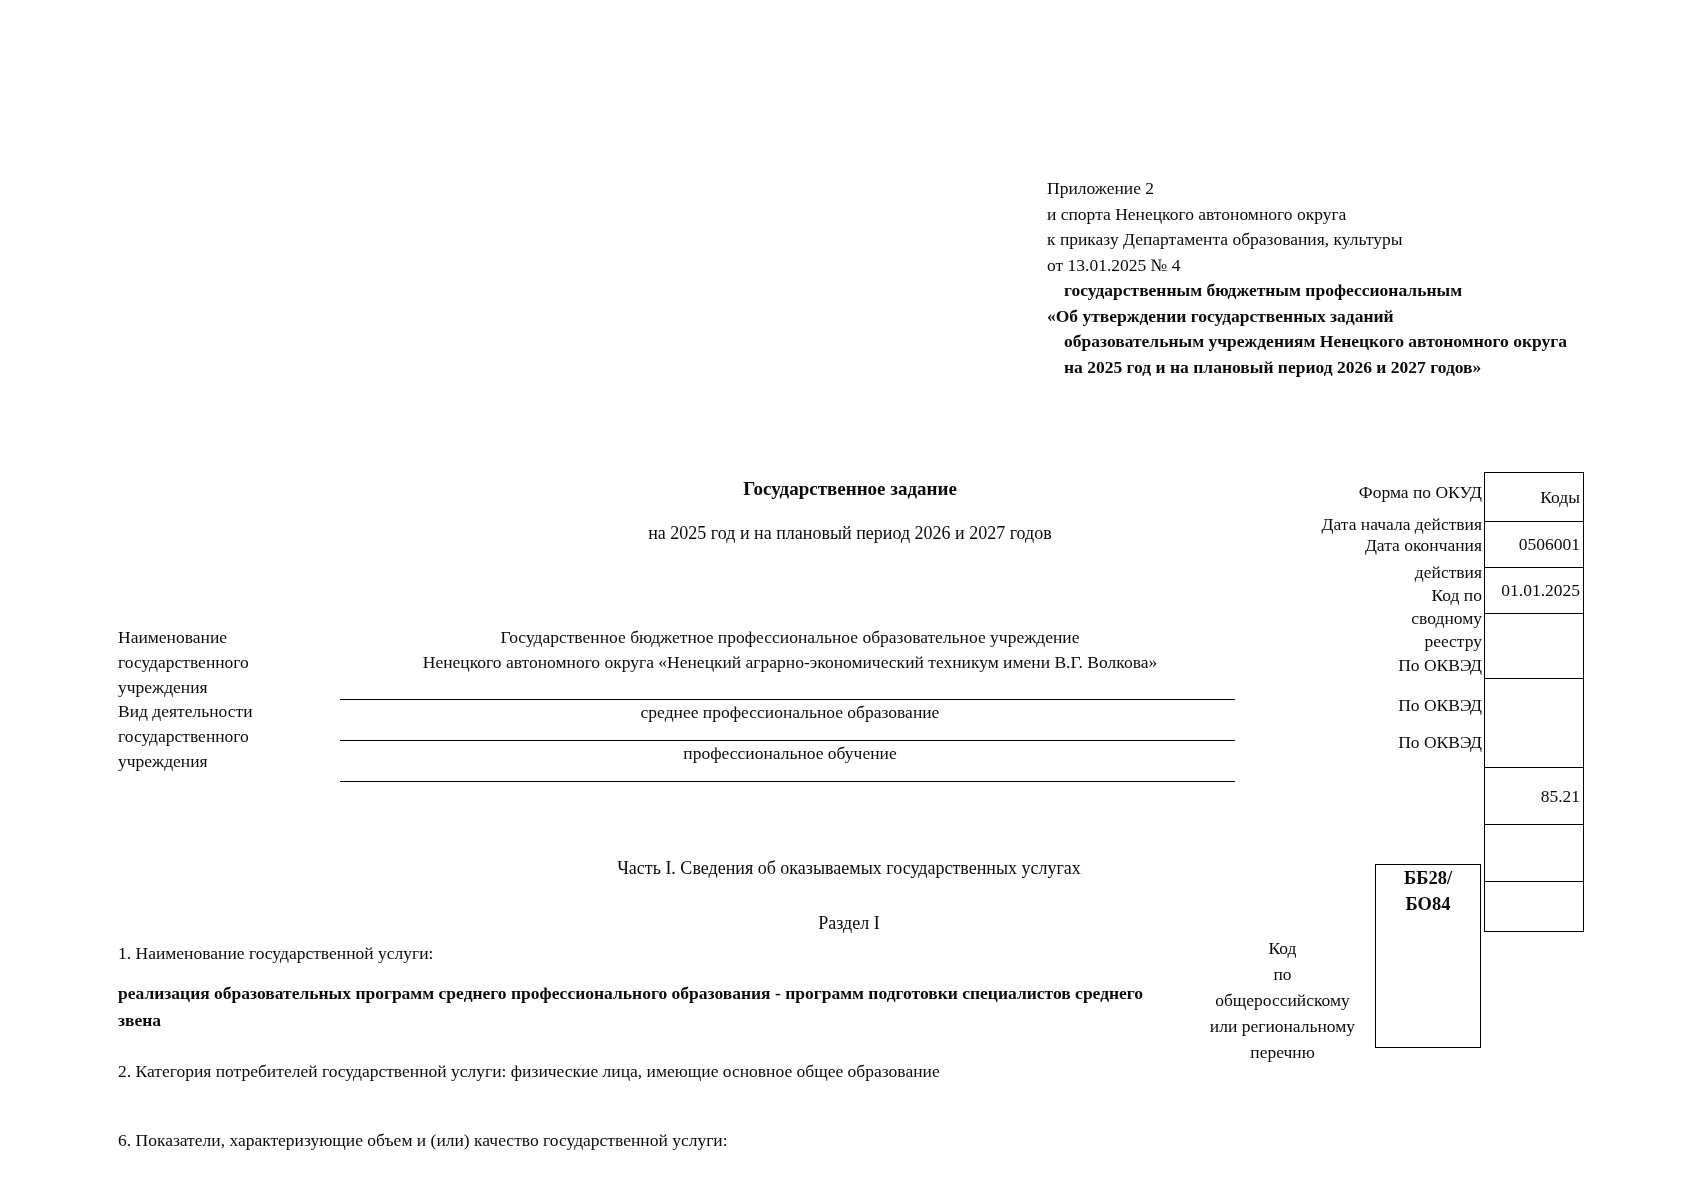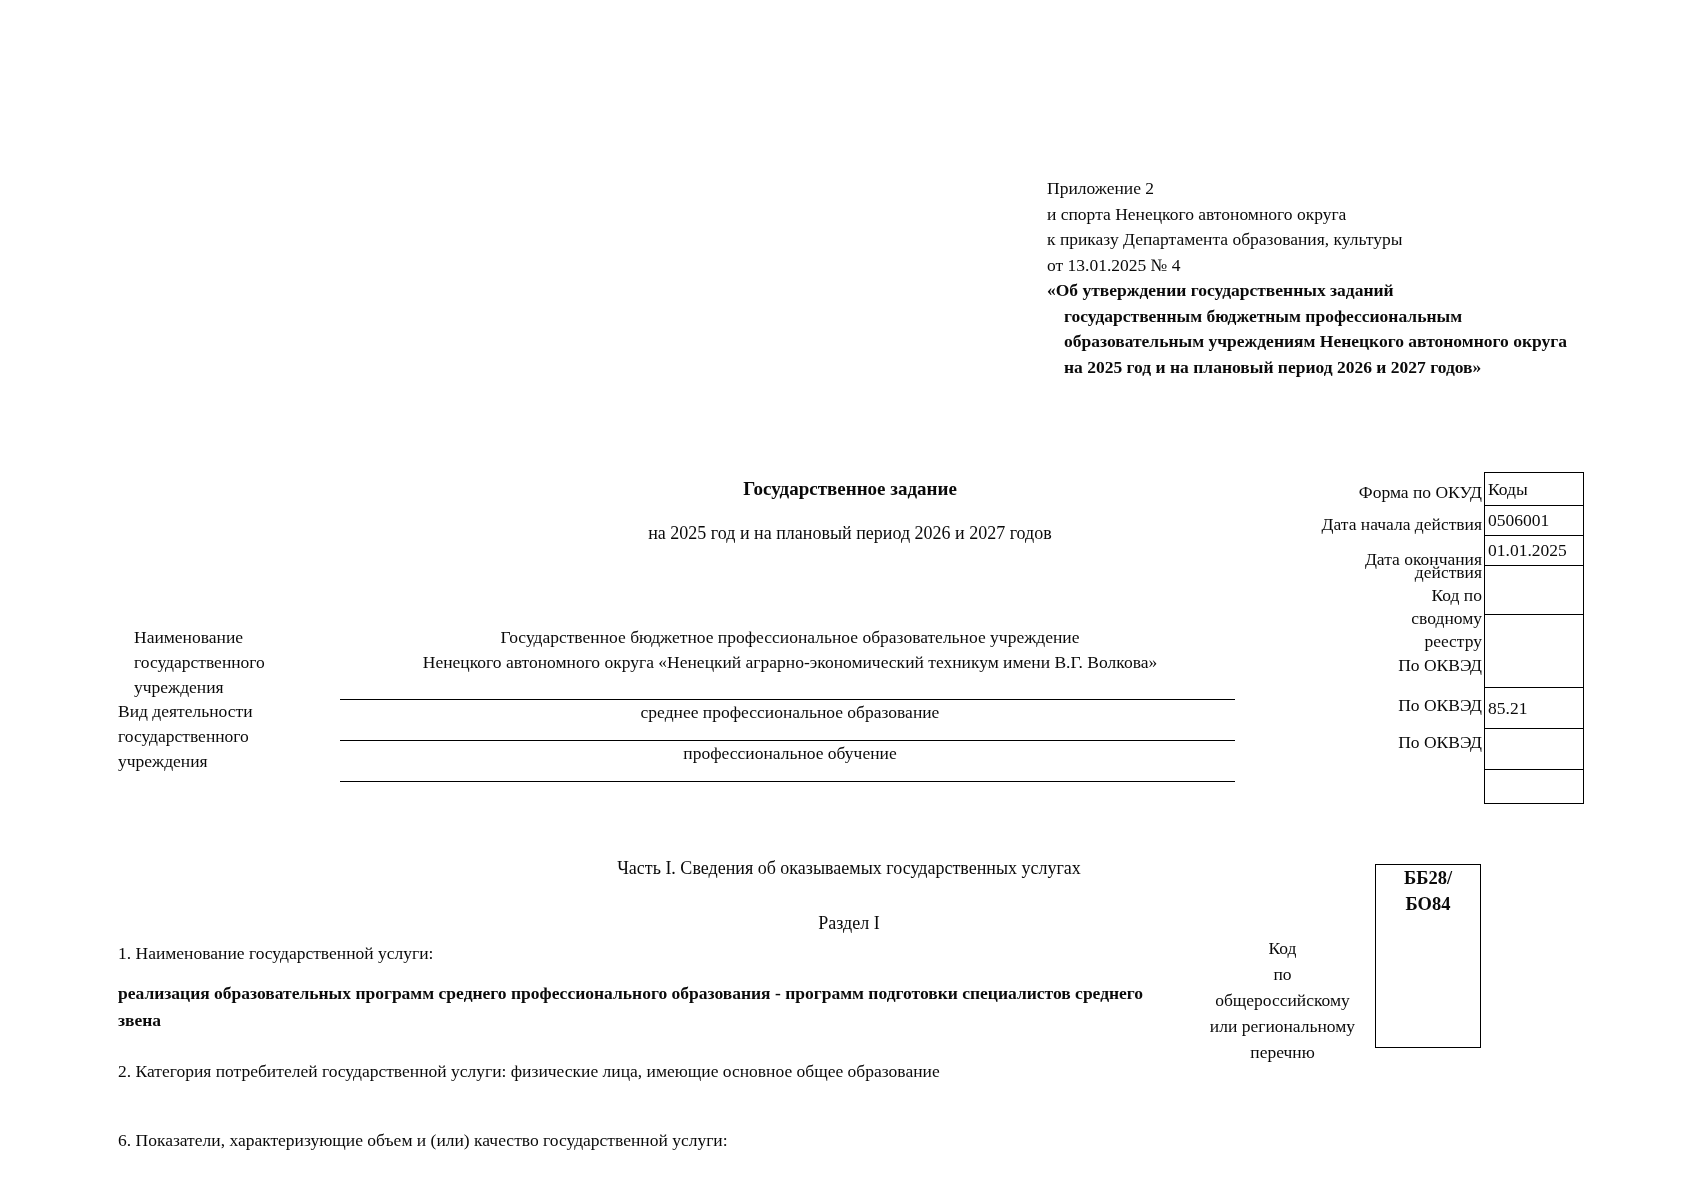--- a/index.html
+++ b/index.html
@@ -53,23 +53,23 @@
   
   .codes-table {
     position: absolute;
     left: 1484px;
     top: 472px;
     width: 100px;
     border-collapse: collapse;
   }
   .codes-table td {
     border: 1.6px solid #000;
-    text-align: left;
-    font-size: 17.5px;
-    padding: 2px 3px;
+    text-align: right;
+    font-size: 17.5px;
+    padding: 10px 3px;
     vertical-align: middle;
     line-height: 23px;
   }
 
   
   .code-label {
     position: absolute;
     right: 216px;
     text-align: right;
     font-size: 17.5px;
@@ -147,32 +147,32 @@
 </head>
 <body>
 
 <div class="page">
 
   <div class="appendix-block">
     <div class="ln">Приложение 2</div>
     <div class="ln">и спорта Ненецкого автономного округа</div>
     <div class="ln">к приказу Департамента образования, культуры</div>
     <div class="ln">от 13.01.2025 № 4</div>
+    <div class="ln bold indent">государственным бюджетным профессиональным</div>
     <div class="ln bold">«Об утверждении государственных заданий</div>
-    <div class="ln bold indent">государственным бюджетным профессиональным</div>
     <div class="ln bold indent">образовательным учреждениям Ненецкого автономного округа</div>
     <div class="ln bold indent">на 2025 год и на плановый период 2026 и 2027 годов»</div>
   </div>
 
   <div class="doc-title">Государственное задание</div>
   <div class="doc-subtitle">на 2025 год и на плановый период 2026 и 2027 годов</div>
 
   <div class="code-label" style="top:481px;">Форма по ОКУД</div>
   <div class="code-label" style="top:513px;">Дата начала действия</div>
-  <div class="code-label" style="top:548px;">Дата окончания</div>
+  <div class="code-label" style="top:534px;">Дата окончания</div>
   <div class="code-label" style="top:561px;">действия</div>
   <div class="code-label" style="top:584px;">Код по</div>
   <div class="code-label" style="top:607px;">сводному</div>
   <div class="code-label" style="top:630px;">реестру</div>
   <div class="code-label" style="top:654px;">По ОКВЭД</div>
   <div class="code-label" style="top:694px;">По ОКВЭД</div>
   <div class="code-label" style="top:731px;">По ОКВЭД</div>
 
   <table class="codes-table">
     <tbody>
@@ -196,21 +196,21 @@
     </tr>
     <tr>
       <td style="height:36px;"></td>
     </tr>
     <tr>
       <td style="height:29px;"></td>
     </tr>
   </tbody>
     </table>
 
-  <div class="field-label" style="left:134px; top:625px;">
+  <div class="field-label" style="left:118px; top:625px;">
     <div>Наименование</div>
     <div>государственного</div>
     <div>учреждения</div>
   </div>
 
   <div class="field-label" style="left:118px; top:699px;">
     <div>Вид деятельности</div>
     <div>государственного</div>
     <div>учреждения</div>
   </div>

